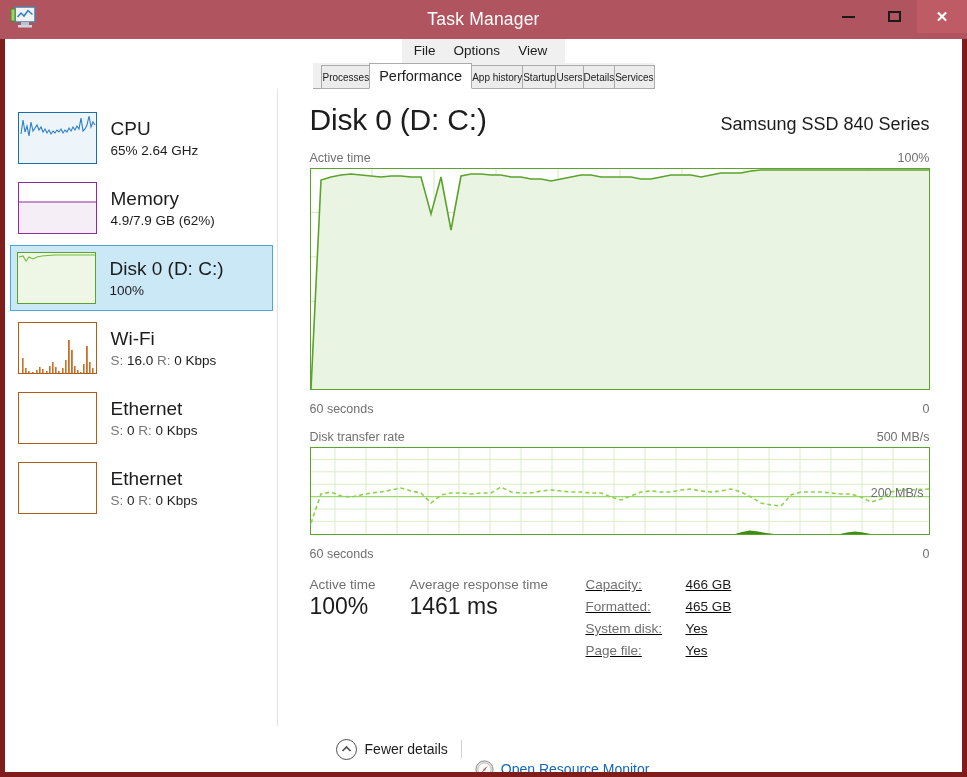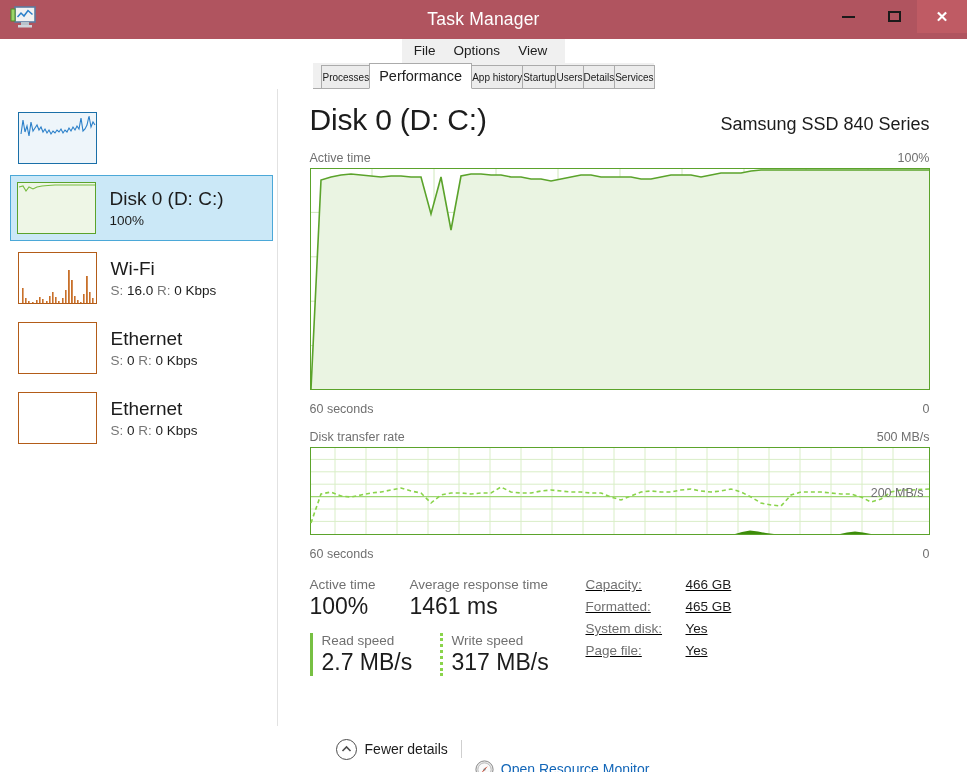--- a/index.html
+++ b/index.html
@@ -5,21 +5,21 @@
   * { box-sizing: border-box; margin: 0; padding: 0; }
   html, body {
     width: 967px; height: 777px;
     font-family: "Liberation Sans", sans-serif;
     background: #b0545f;
     overflow: hidden;
   }
   .window {
     position: absolute; left: 0; top: 0;
     width: 967px; height: 777px;
-    background: #ffffff;
+    background: #7f1d1d;
     display: flex; flex-direction: column;
   }
   
   .titlebar {
     height: 39px; flex: 0 0 39px;
     position: relative;
     display: flex; align-items: center;
     background: #b0545f;
   }
   .title-icon {
@@ -232,22 +232,39 @@
 
       <div class="sidebar">
 
         <div class="side-item">
           <div class="thumb">
             <svg viewBox="0 0 79 52" preserveAspectRatio="none">
               <rect x="0.5" y="0.5" width="78" height="51" fill="#eef5fa" stroke="#1a6fa8" stroke-width="1"></rect>
               <polyline fill="none" stroke="#2a7fc9" stroke-width="1.1" points="3,22 5,8 7,20 9,14 11,24 13,10 15,19 17,16 19,13 21,18 23,15 25,20 27,17 29,21 31,18 33,22 35,19 37,21 39,18 41,20 43,17 45,21 47,18 49,20 51,16 53,19 55,15 57,18 59,14 61,17 63,6 65,19 67,17 69,13 71,4 73,15 75,10 77,13"></polyline>
             </svg>
           </div>
-        </div>
-
+          <div class="side-txt">
+            <div class="side-name">CPU</div>
+            <div class="side-sub">65% 2.64 GHz</div>
+          </div>
+        </div>
+
+        <div class="side-item">
+          <div class="thumb">
+            <svg viewBox="0 0 79 52" preserveAspectRatio="none">
+              <rect x="0.5" y="0.5" width="78" height="51" fill="#ffffff" stroke="#8b2ba0" stroke-width="1"></rect>
+              <rect x="1" y="20" width="77" height="31" fill="#f5eef7"></rect>
+              <line x1="1" y1="20" x2="78" y2="20" stroke="#8b2ba0" stroke-width="1.1"></line>
+            </svg>
+          </div>
+          <div class="side-txt">
+            <div class="side-name">Memory</div>
+            <div class="side-sub">4.9/7.9 GB (62%)</div>
+          </div>
+        </div>
 
         <div class="side-item selected">
           <div class="thumb">
             <svg viewBox="0 0 79 52" preserveAspectRatio="none">
               <rect x="0.5" y="0.5" width="78" height="51" fill="#eef6e6" stroke="#5ba32b" stroke-width="1"></rect>
               <polyline fill="none" stroke="#76bb3f" stroke-width="1.1" points="2,5 6,4 9,9 12,5 16,7 20,5 25,4 31,3.5 38,3 46,3 55,3 65,3 78,3"></polyline>
             </svg>
           </div>
           <div class="side-txt">
             <div class="side-name">Disk 0 (D: C:)</div>
@@ -410,30 +427,20 @@
             <div class="stat-row">
               <div class="stat-cell">
                 <div class="stat-label">Active time</div>
                 <div class="stat-value">100%</div>
               </div>
               <div class="stat-cell wide">
                 <div class="stat-label">Average response time</div>
                 <div class="stat-value">1461 ms</div>
               </div>
             </div>
-            <div class="speed-row">
-              <div class="speed-cell read">
-                <div class="speed-label">Read speed</div>
-                <div class="speed-value">2.7 MB/s</div>
-              </div>
-              <div class="speed-cell write">
-                <div class="speed-label">Write speed</div>
-                <div class="speed-value">317 MB/s</div>
-              </div>
-            </div>
           </div>
           <div class="stats-right">
             <div class="info-grid">
               <div class="info-label">Capacity:</div>
               <div class="info-value">466 GB</div>
               <div class="info-label">Formatted:</div>
               <div class="info-value">465 GB</div>
               <div class="info-label">System disk:</div>
               <div class="info-value">Yes</div>
               <div class="info-label">Page file:</div>

